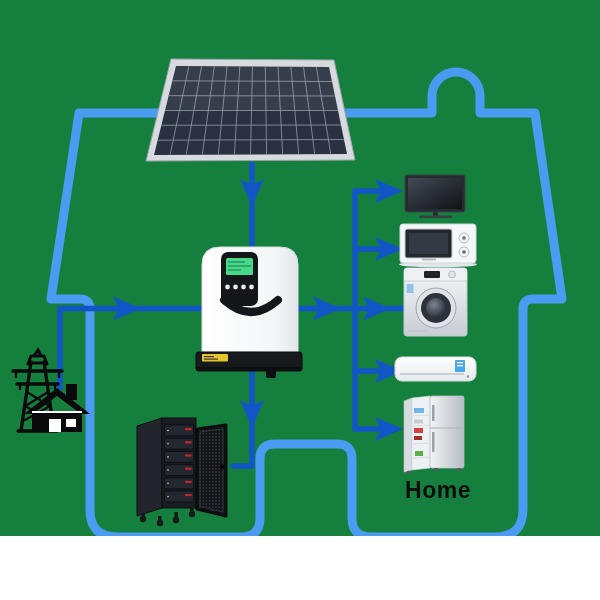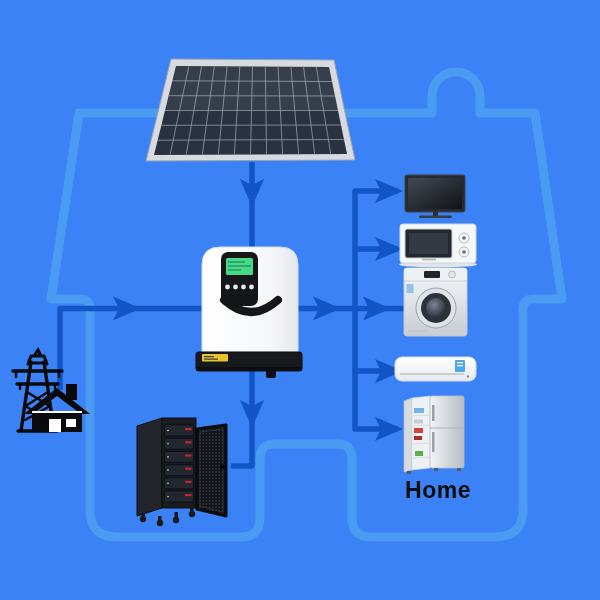--- a/index.html
+++ b/index.html
@@ -1,16 +1,16 @@
 <!DOCTYPE html>
 <html><head>
 <meta charset="utf-8">
 <style>
   html,body{margin:0;padding:0;background:#ffffff;}
-  .stage{position:relative;width:600px;height:600px;background:#3b82f6;overflow:hidden;
+  .stage{position:relative;width:600px;height:536px;background:#15803d;overflow:hidden;
          font-family:"Liberation Sans",sans-serif;}
   svg{display:block;}
   .home-label{font-family:"Liberation Sans",sans-serif;font-weight:700;font-size:23px;
               fill:#0e0e0e;letter-spacing:.5px;}
   .pgrid line{stroke:#8d96a2;stroke-width:.9;opacity:.95;}
 </style>
 </head>
 <body>
 
 <div class="stage">

